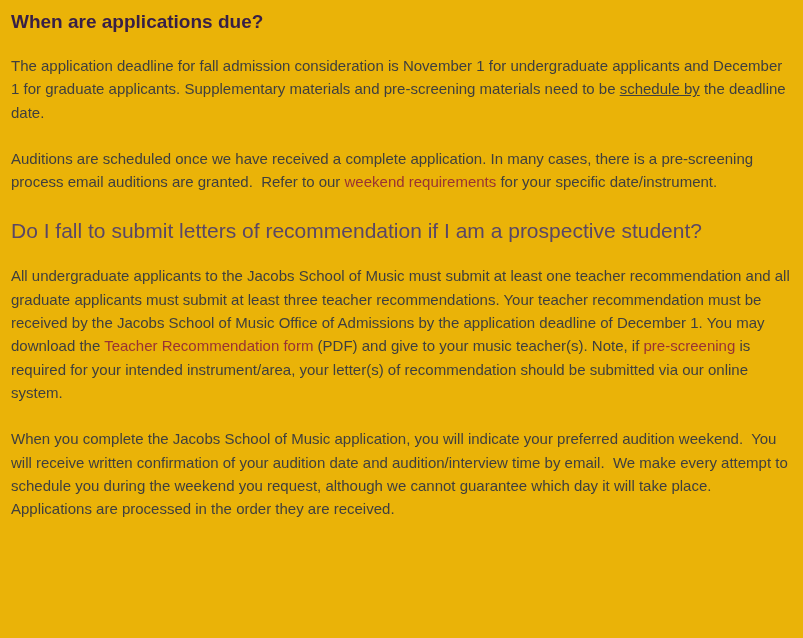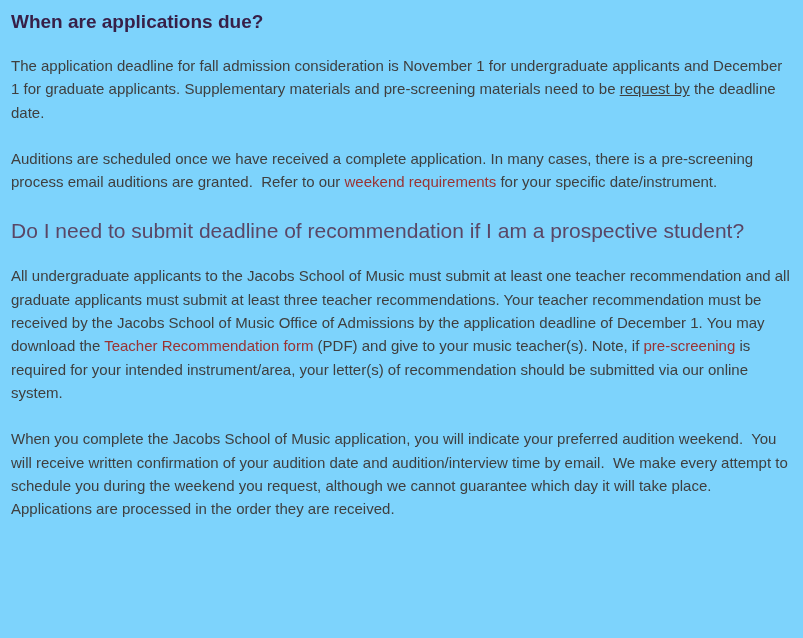--- a/index.html
+++ b/index.html
@@ -1,21 +1,21 @@
 <!DOCTYPE html>
 <html><head>
 <meta charset="utf-8">
 <style>
   * { box-sizing: border-box; }
   html, body { margin: 0; padding: 0; background: #ffffff; }
   .page {
     width: 803px;
     height: 638px;
     padding: 9px 11px 0 11px;
-    background: #7dd3fc;
+    background: #eab308;
     font-family: "Liberation Sans", sans-serif;
     font-size: 15px;
     line-height: 23.3px;
     color: #3f3f3f;
     overflow: hidden;
   }
   h2.q-primary {
     font-size: 19px;
     line-height: 23px;
     font-weight: 700;
@@ -40,25 +40,25 @@
   }
   .u { text-decoration: underline; }
 </style>
 </head>
 <body>
 
 <div class="page">
 
   <h2 class="q-primary">When are applications due?</h2>
 
-  <p class="body-para"><span>The application deadline for fall admission consideration is November 1 for undergraduate applicants and December 1 for graduate applicants. Supplementary materials and pre-screening materials need to be </span><span class="u">request by</span><span> the deadline date.</span></p>
+  <p class="body-para"><span>The application deadline for fall admission consideration is November 1 for undergraduate applicants and December 1 for graduate applicants. Supplementary materials and pre-screening materials need to be </span><span class="u">schedule by</span><span> the deadline date.</span></p>
 
   <p class="body-para"><span>Auditions are scheduled once we have received a complete application. In many cases, there is a pre-screening process email auditions are granted.  Refer to our </span><a class="inline-link">weekend requirements</a><span> for your specific date/instrument.</span></p>
 
-  <h3 class="q-secondary">Do I need to submit deadline of recommendation if I am a prospective student?</h3>
+  <h3 class="q-secondary">Do I fall to submit letters of recommendation if I am a prospective student?</h3>
 
   <p class="body-para"><span>All undergraduate applicants to the Jacobs School of Music must submit at least one teacher recommendation and all graduate applicants must submit at least three teacher recommendations. Your teacher recommendation must be received by the Jacobs School of Music Office of Admissions by the application deadline of December 1. You may download the </span><a class="inline-link">Teacher Recommendation form</a><span> (PDF) and give to your music teacher(s). Note, if </span><a class="inline-link">pre-screening</a><span> is required for your intended instrument/area, your letter(s) of recommendation should be submitted via our online system.</span></p>
 
 
   <p class="body-para"><span>When you complete the Jacobs School of Music application, you will indicate your preferred audition weekend.  You will receive written confirmation of your audition date and audition/interview time by email.  We make every attempt to schedule you during the weekend you request, although we cannot guarantee which day it will take place.  Applications are processed in the order they are received.</span></p>
 
 
 </div>
 
 </body></html>

